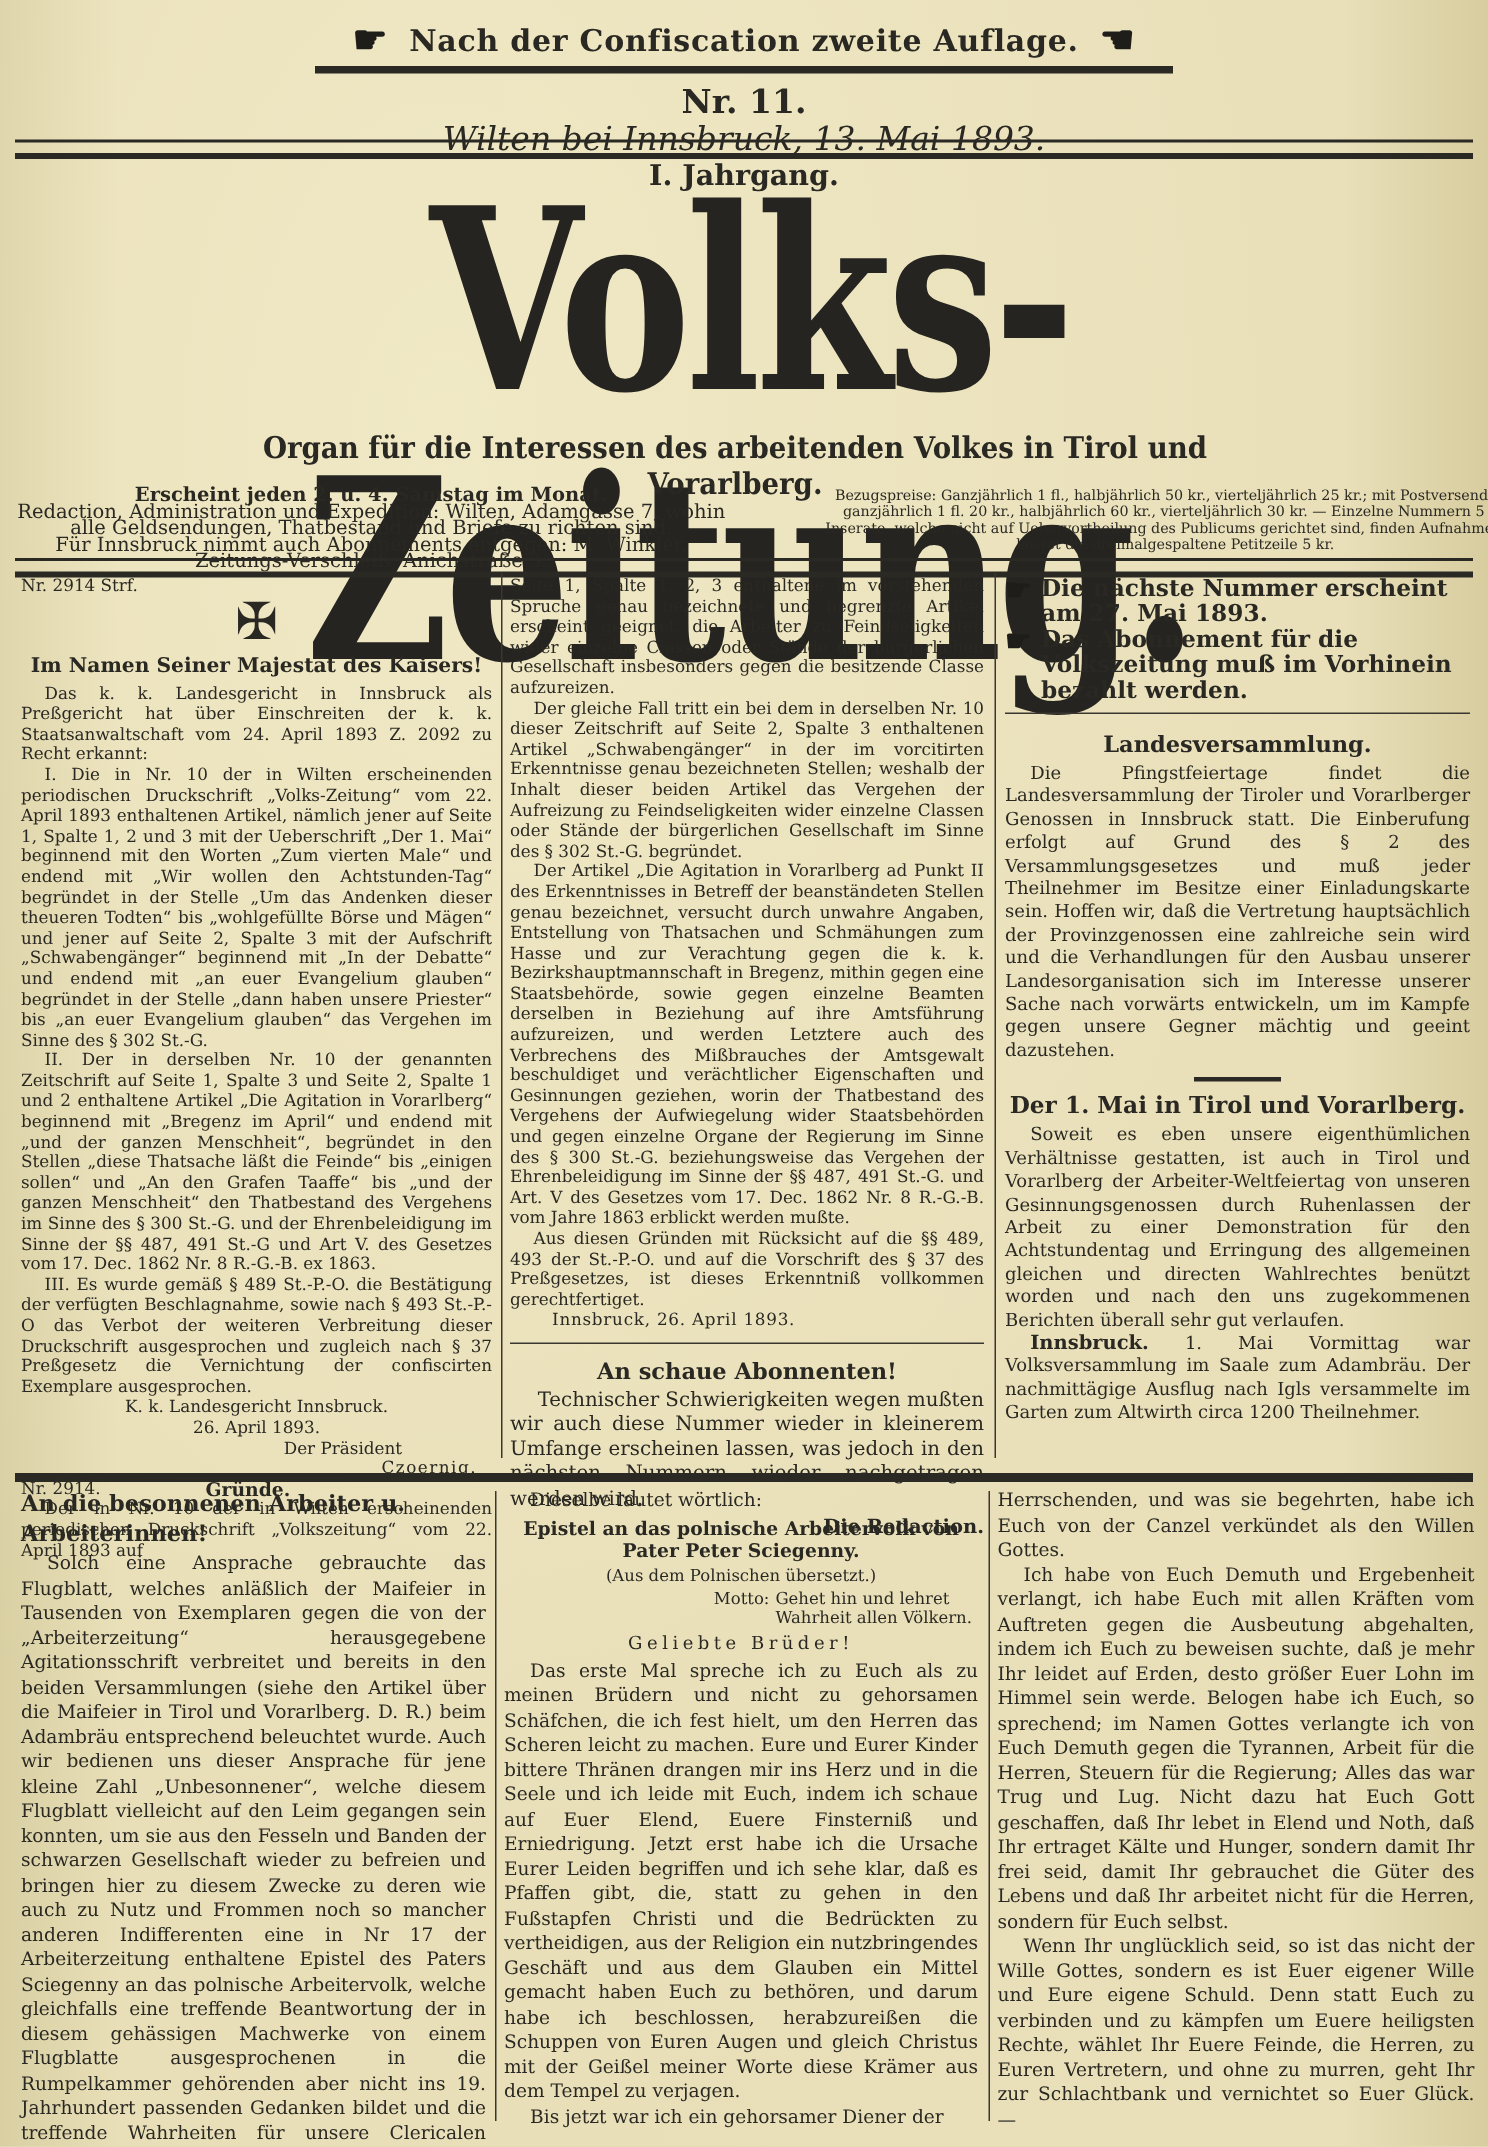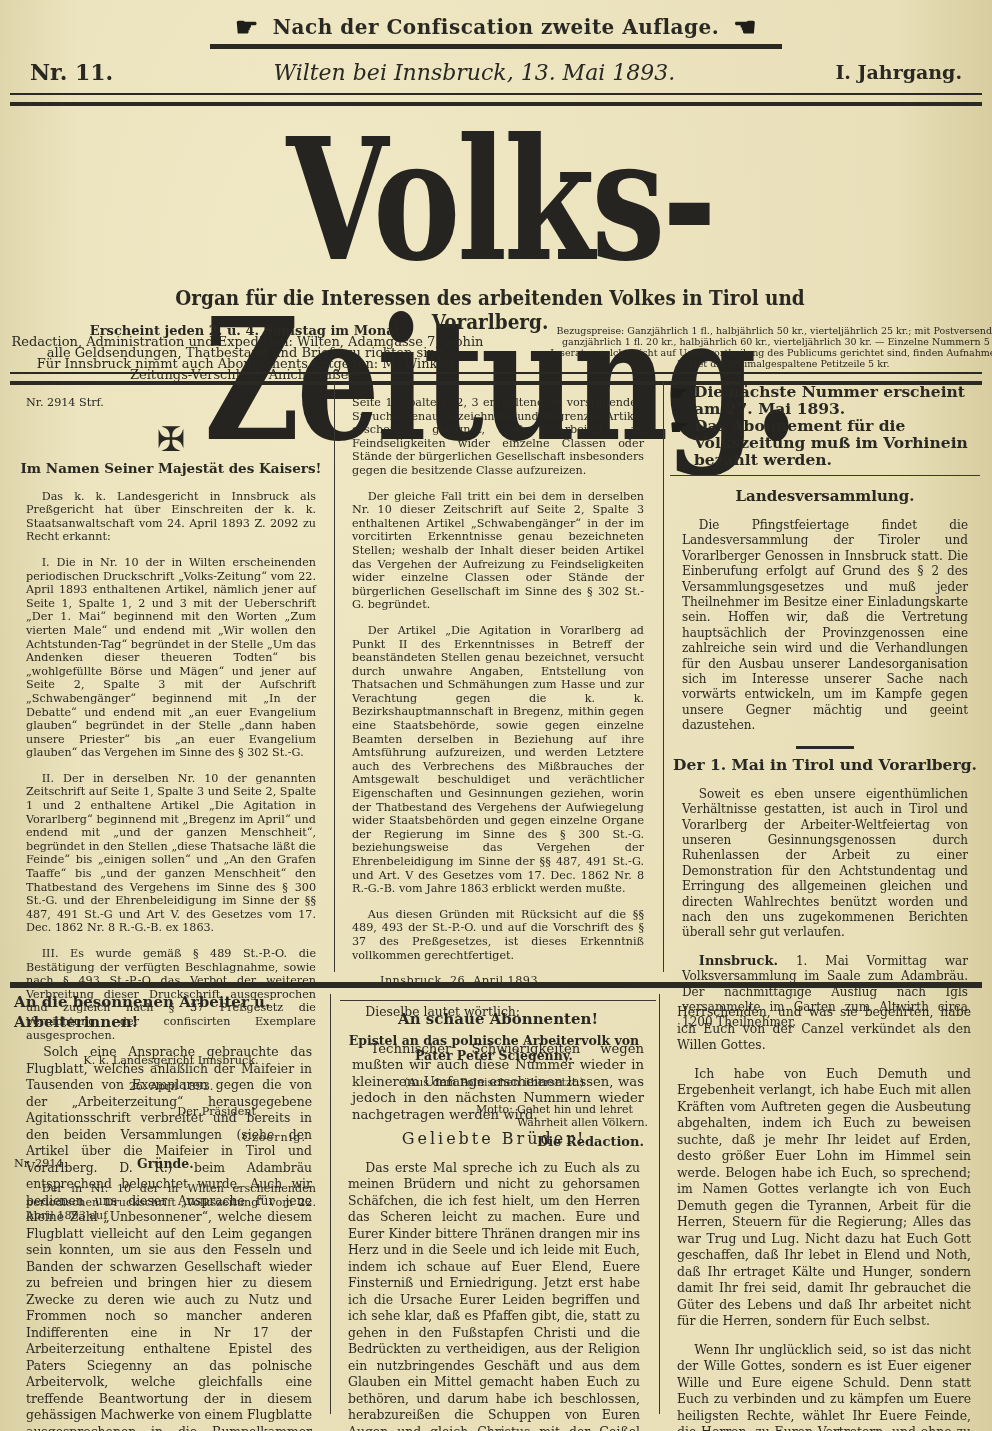--- a/index.html
+++ b/index.html
@@ -20,21 +20,21 @@
   
   .banner {
     left:210px; top:12px; width:572px; height:30px;
     display:flex; align-items:center; justify-content:center; gap:14px;
     font-family:"DejaVu Serif", serif; font-weight:bold; font-size:20px; letter-spacing:0.5px;
   }
   .hand { font-size:26px; line-height:1; color:#1e1d1a; }
   .banner-rule { left:210px; top:44px; width:572px; height:5px; background:#2b2924; }
   .meta-row {
     left:30px; top:55px; width:932px; height:34px;
-    display:flex; justify-content:space-between; align-items:center;
+    display:flex; justify-content:space-between; align-items:center;flex-direction:column;
   }
   .meta-row .issue { font-weight:bold; font-size:22px; }
   .meta-row .place { font-size:22px; font-style:italic; }
   .meta-row .year { font-weight:bold; font-size:19px; }
   .rule-double { height:7px; border-top:2px solid #2b2924; border-bottom:4px solid #2b2924; }
   .masthead {
     left:60px; top:110px; width:880px; height:180px;
     text-align:center; font-family:"DejaVu Serif", serif; font-weight:bold;
     font-size:168px; line-height:180px; letter-spacing:-4px; transform:scaleX(0.78);
     transform-origin:center; color:#262420;
@@ -46,21 +46,21 @@
   .info-left {
     left:10px; top:325px; width:475px; font-size:13px; line-height:11px; text-align:center;
   }
   .info-right {
     left:505px; top:325px; width:475px; font-size:9.5px; line-height:11px; text-align:center;margin-left:41px;
   }
   .b { font-weight:bold; }
   .col {
     position:absolute; font-size:11.2px; line-height:13.6px; text-align:justify;
   }
-  .col p { margin:12px; text-indent:1.4em; }
+  .col p { margin:0; text-indent:1.4em; }
   .col p.ni { text-indent:0; }
   .col .center { text-align:center; text-indent:0; }
   .col .right { text-align:right; text-indent:0; }
   .head {
     font-weight:bold; text-align:center; text-indent:0; font-size:15px; line-height:20px; margin:2px 0 2px;
   }
   .vrule { position:absolute; width:1px; background:#3a3730; }
   .hrule { position:absolute; height:1px; background:#3a3730; }
   .notice {
     left:670px; top:383px; width:310px; font-weight:bold; font-size:15.5px; line-height:17px;
@@ -171,21 +171,21 @@
     <p>Dieselbe lautet wörtlich:</p>
     <div class="head" style="font-size:12.5px;line-height:15px;">Epistel an das polnische Arbeitervolk von Pater Peter Sciegenny.</div>
     <p class="center" style="font-size:11px;">(Aus dem Polnischen übersetzt.)</p>
     <div style="display:flex;justify-content:flex-end;gap:4px;font-size:11px;line-height:13px;padding-right:4px;">
       <span>Motto:</span>
       <span>
         <span style="display:block;">Gehet hin und lehret</span>
         <span style="display:block;">Wahrheit allen Völkern.</span>
       </span>
     </div>
-    <p class="center" style="font-size:16px;letter-spacing:3px;margin:2px 0;">Geliebte Brüder!</p>
+    <p class="center" style="font-size:12px;letter-spacing:3px;margin:2px 0;">Geliebte Brüder!</p>
     <p>Das erste Mal spreche ich zu Euch als zu meinen Brüdern und nicht zu gehorsamen Schäfchen, die ich fest hielt, um den Herren das Scheren leicht zu machen. Eure und Eurer Kinder bittere Thränen drangen mir ins Herz und in die Seele und ich leide mit Euch, indem ich schaue auf Euer Elend, Euere Finsterniß und Erniedrigung. Jetzt erst habe ich die Ursache Eurer Leiden begriffen und ich sehe klar, daß es Pfaffen gibt, die, statt zu gehen in den Fußstapfen Christi und die Bedrückten zu vertheidigen, aus der Religion ein nutzbringendes Geschäft und aus dem Glauben ein Mittel gemacht haben Euch zu bethören, und darum habe ich beschlossen, herabzureißen die Schuppen von Euren Augen und gleich Christus mit der Geißel meiner Worte diese Krämer aus dem Tempel zu verjagen.</p>
     <p>Bis jetzt war ich ein gehorsamer Diener der</p>
   </div>
 
   <div class="col" style="left:665px;top:992px;width:318px;font-size:12.4px;line-height:16.5px;">
     <p class="ni">Herrschenden, und was sie begehrten, habe ich Euch von der Canzel verkündet als den Willen Gottes.</p>
     <p>Ich habe von Euch Demuth und Ergebenheit verlangt, ich habe Euch mit allen Kräften vom Auftreten gegen die Ausbeutung abgehalten, indem ich Euch zu beweisen suchte, daß je mehr Ihr leidet auf Erden, desto größer Euer Lohn im Himmel sein werde. Belogen habe ich Euch, so sprechend; im Namen Gottes verlangte ich von Euch Demuth gegen die Tyrannen, Arbeit für die Herren, Steuern für die Regierung; Alles das war Trug und Lug. Nicht dazu hat Euch Gott geschaffen, daß Ihr lebet in Elend und Noth, daß Ihr ertraget Kälte und Hunger, sondern damit Ihr frei seid, damit Ihr gebrauchet die Güter des Lebens und daß Ihr arbeitet nicht für die Herren, sondern für Euch selbst.</p>
     <p>Wenn Ihr unglücklich seid, so ist das nicht der Wille Gottes, sondern es ist Euer eigener Wille und Eure eigene Schuld. Denn statt Euch zu verbinden und zu kämpfen um Euere heiligsten Rechte, wählet Ihr Euere Feinde, die Herren, zu Euren Vertretern, und ohne zu murren, geht Ihr zur Schlachtbank und vernichtet so Euer Glück. —</p>
   </div>
 

